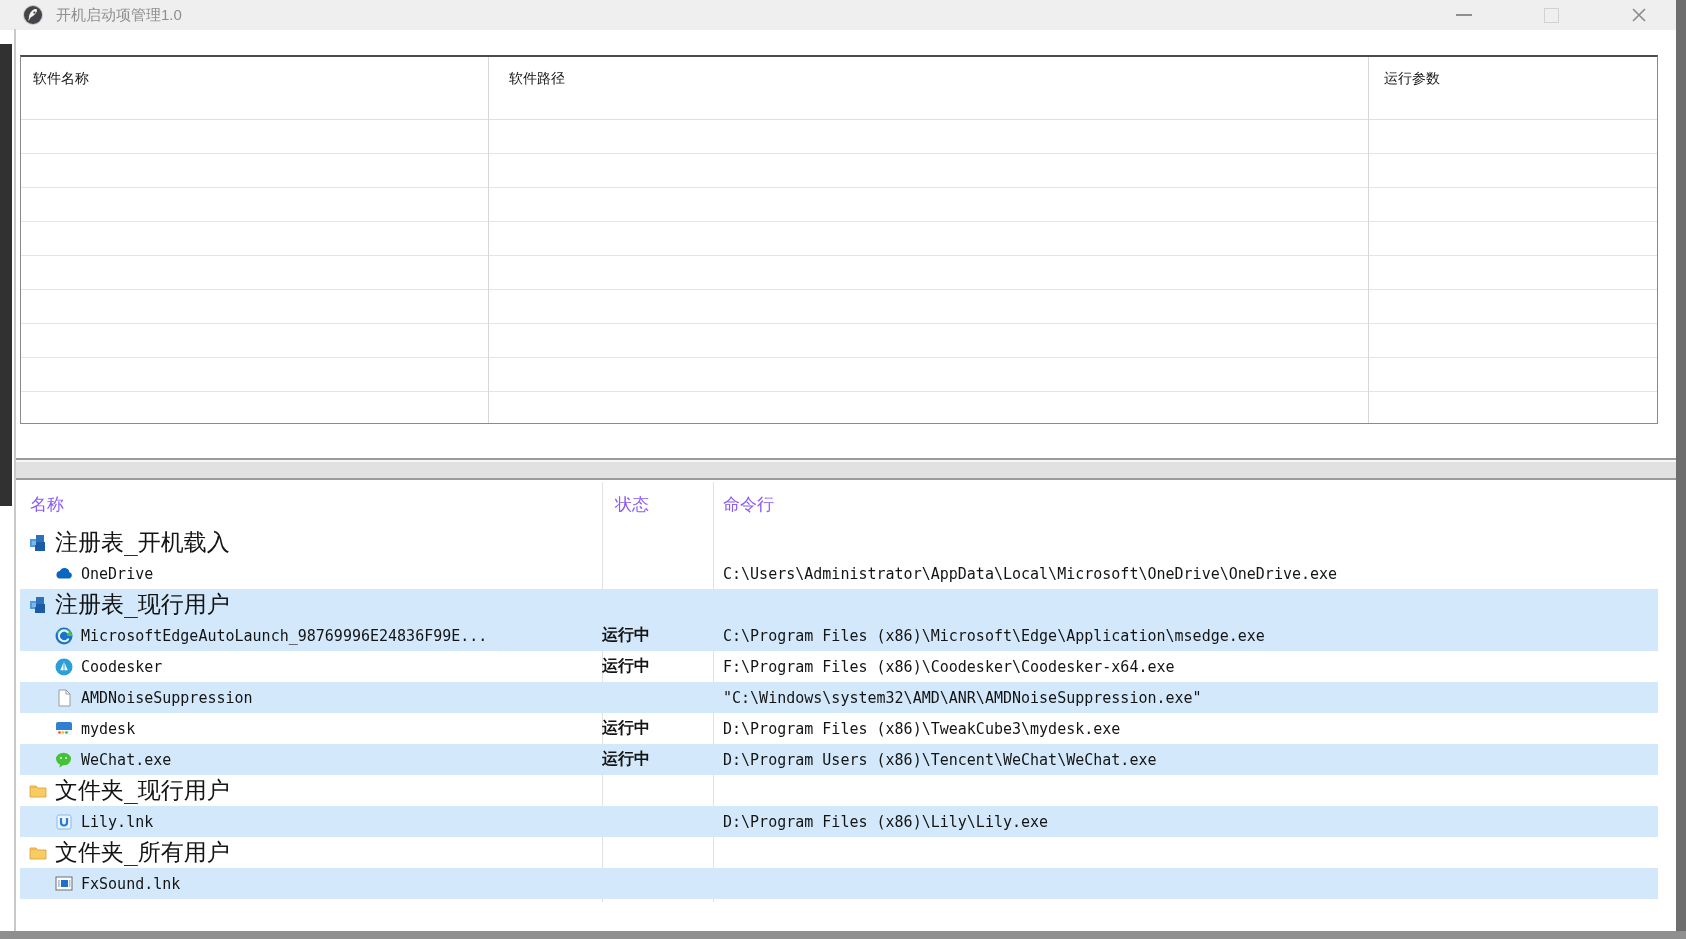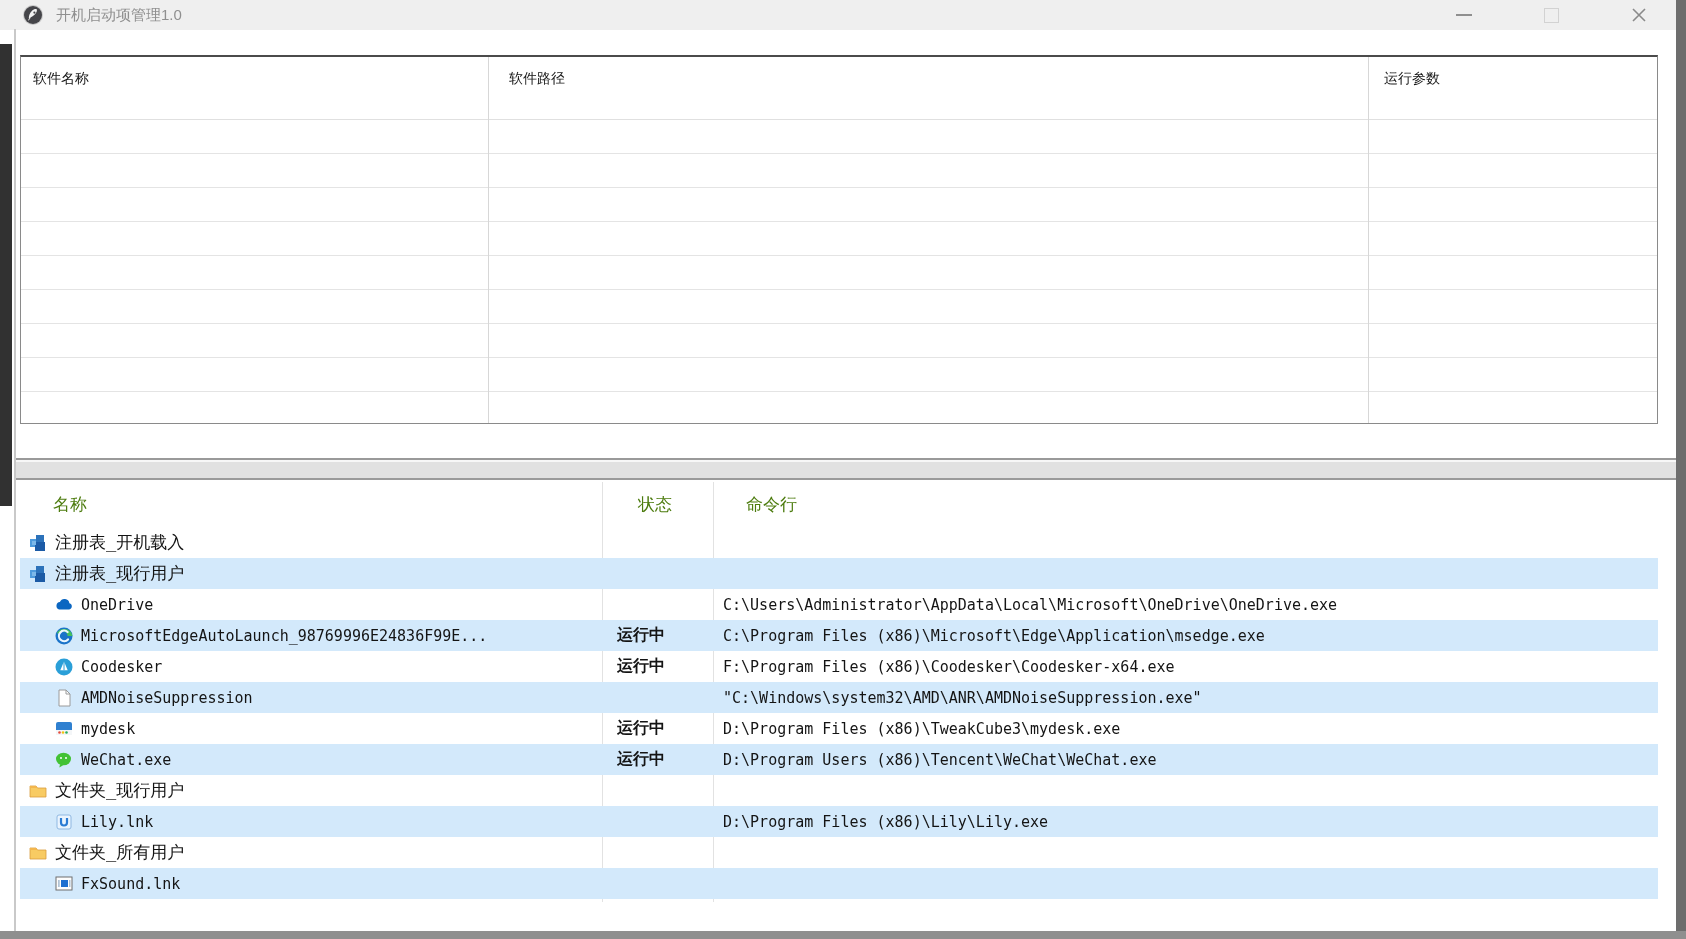--- a/index.html
+++ b/index.html
@@ -46,36 +46,36 @@
     background:#e1e1e1;border-top:2px solid #9a9a9a;border-bottom:2px solid #9a9a9a;
   }
   .splitter-inner{height:2px;background:#f7f7f7;}
 
   
   .bottomtable{position:absolute;left:20px;top:482px;width:1638px;height:448px;background:#ffffff;}
   .b-vline{position:absolute;top:0;height:420px;width:1px;background:#e2e2e2;z-index:0;}
   .b-vline1{left:582px;}
   .b-vline2{left:693px;}
   .bheader{position:relative;height:45px;z-index:2;}
-  .bheader .th{position:absolute;top:11px;font-size:17px;color:#4d7c0f;white-space:nowrap;margin-left:23px;}
+  .bheader .th{position:absolute;top:11px;font-size:17px;color:#8b5cf6;white-space:nowrap;}
   .bth-name{left:10px;}
   .bth-status{left:595px;}
   .bth-cmd{left:703px;}
   .brows{position:relative;z-index:1;}
   .brow{position:relative;height:31px;font-family:"DejaVu Sans Mono","Liberation Mono",monospace;
         font-size:15px;color:#141414;}
   .brow.stripe{background:#d3e9fb;}
   .cell{position:absolute;top:0;height:31px;display:flex;align-items:center;white-space:nowrap;overflow:hidden;box-sizing:border-box;}
   .cell-name{left:0;width:582px;}
   .cell-name.level0{padding-left:8px;}
   .cell-name.level1{padding-left:34px;}
   .cell-name .icon{width:20px;height:20px;margin-right:7px;flex:0 0 auto;display:inline-block;}
   .cell-name .icon svg{width:100%;height:100%;display:block;}
-  .level0 .label{font-size:17px;}
-  .cell-status{left:597px;width:95px;font-size:16px;font-weight:600;}
+  .level0 .label{font-size:23px;}
+  .cell-status{left:582px;width:95px;font-size:16px;font-weight:600;}
   .cell-cmd{left:703px;right:0;}
 </style>
 </head>
 <body>
 
 <div class="titlebar">
   <span class="app-icon">
     <svg viewBox="0 0 22 22">
       <circle cx="11" cy="11" r="10" fill="#c7c7c7"></circle>
       <circle cx="11" cy="11" r="9" fill="#454549"></circle>
@@ -130,46 +130,46 @@
               <rect x="8" y="2" width="8" height="7" fill="#2c72ba"></rect>
               <rect x="7" y="9" width="10" height="9" fill="#1c5ba6"></rect>
               <rect x="4" y="8" width="4" height="4" fill="#7db8e8"></rect>
             </svg>
           </span>
           <span class="label">注册表_开机载入</span>
         </div>
         <div class="cell cell-status"></div>
         <div class="cell cell-cmd"></div>
       </div>
+      <div class="brow">
+        <div class="cell cell-name level1">
+          <span class="icon">
+            <svg viewBox="0 0 20 20">
+              <path d="M5.2 14.5 h9.6 a3.2 3.2 0 0 0 0.6 -6.3 A5 5 0 0 0 5.9 6.9 A3.9 3.9 0 0 0 5.2 14.5 Z" fill="#0b66c1"></path>
+            </svg>
+          </span>
+          <span class="label">OneDrive</span>
+        </div>
+        <div class="cell cell-status"></div>
+        <div class="cell cell-cmd">C:\Users\Administrator\AppData\Local\Microsoft\OneDrive\OneDrive.exe</div>
+      </div>
       <div class="brow stripe">
         <div class="cell cell-name level0">
           <span class="icon">
             <svg viewBox="0 0 20 20">
               <rect x="2" y="6" width="8" height="8" fill="#4f9bdc"></rect>
               <rect x="8" y="2" width="8" height="7" fill="#2c72ba"></rect>
               <rect x="7" y="9" width="10" height="9" fill="#1c5ba6"></rect>
               <rect x="4" y="8" width="4" height="4" fill="#7db8e8"></rect>
             </svg>
           </span>
           <span class="label">注册表_现行用户</span>
         </div>
         <div class="cell cell-status"></div>
         <div class="cell cell-cmd"></div>
-      </div>
-      <div class="brow">
-        <div class="cell cell-name level1">
-          <span class="icon">
-            <svg viewBox="0 0 20 20">
-              <path d="M5.2 14.5 h9.6 a3.2 3.2 0 0 0 0.6 -6.3 A5 5 0 0 0 5.9 6.9 A3.9 3.9 0 0 0 5.2 14.5 Z" fill="#0b66c1"></path>
-            </svg>
-          </span>
-          <span class="label">OneDrive</span>
-        </div>
-        <div class="cell cell-status"></div>
-        <div class="cell cell-cmd">C:\Users\Administrator\AppData\Local\Microsoft\OneDrive\OneDrive.exe</div>
       </div>
       <div class="brow stripe">
         <div class="cell cell-name level1">
           <span class="icon">
             <svg viewBox="0 0 20 20">
               <circle cx="10" cy="10" r="8.5" fill="#1a73c9"></circle>
               <path d="M2.6 7.5 A8.5 8.5 0 0 1 18.5 10 L13.5 10 A4.3 4.3 0 0 0 5.8 7.2 Z" fill="#45c05e"></path>
               <path d="M14 13.4 A5.2 5.2 0 1 1 13.6 6" fill="none" stroke="#eaf6ff" stroke-width="2.2" stroke-linecap="round"></path>
             </svg>
           </span>

